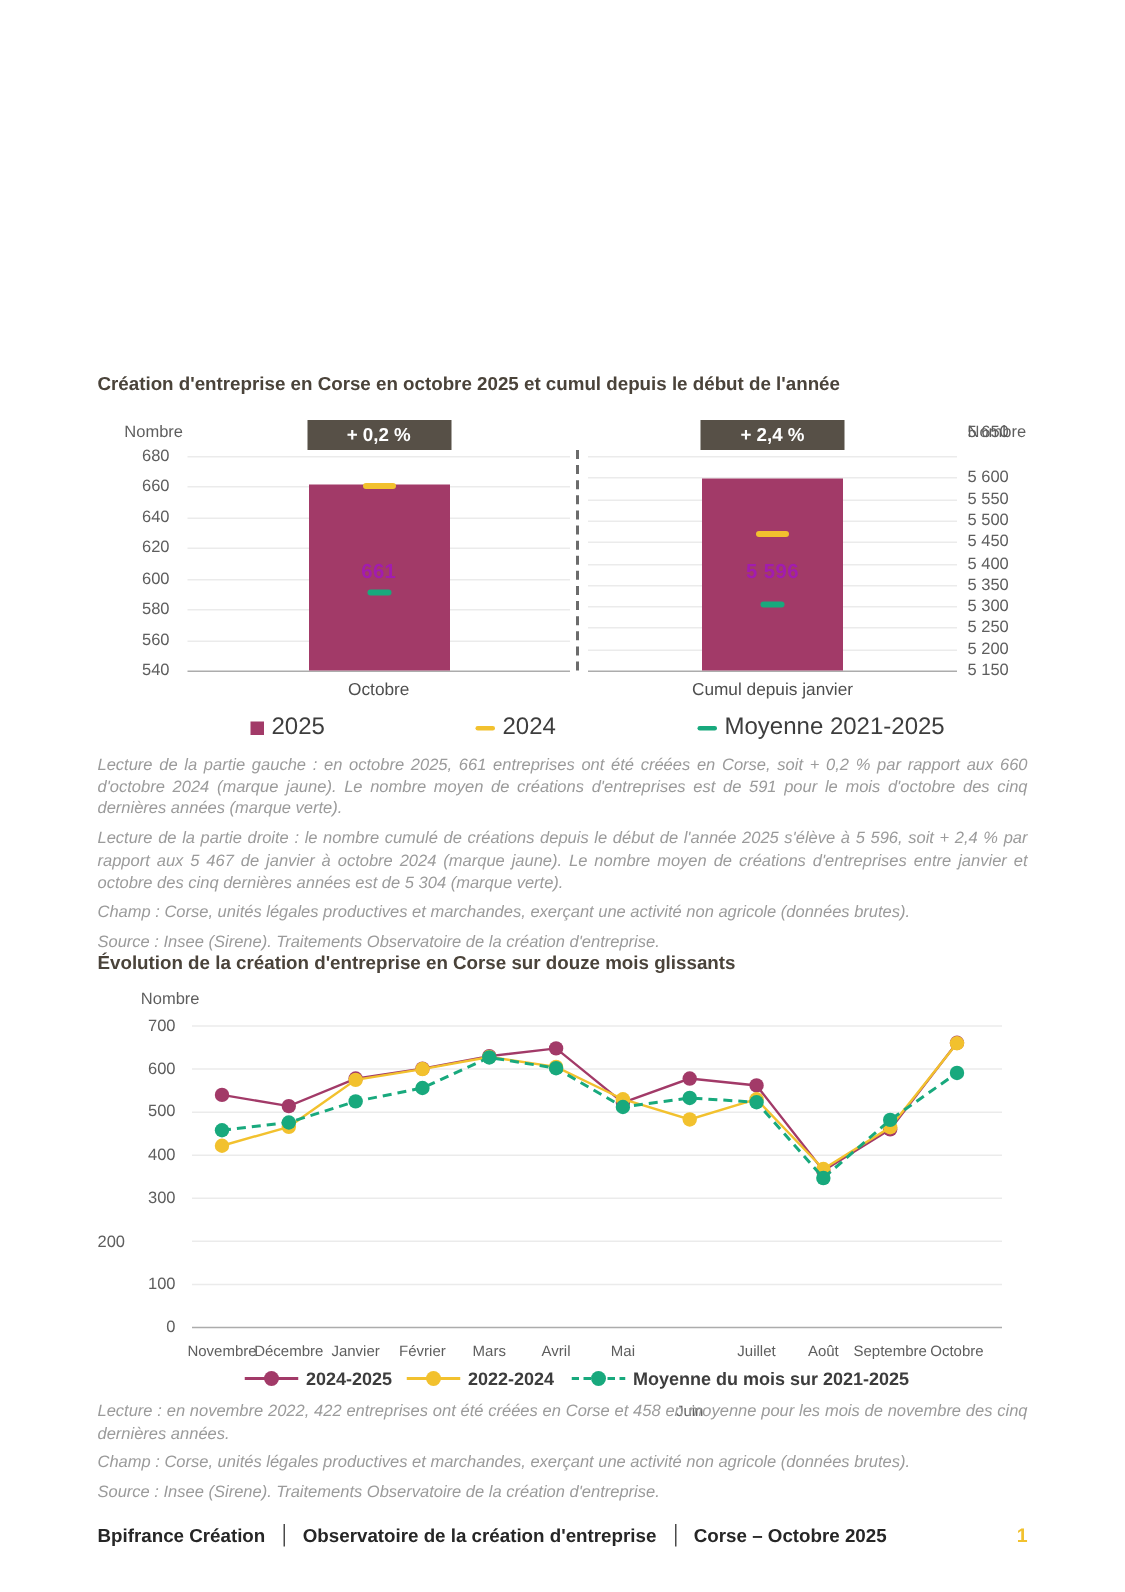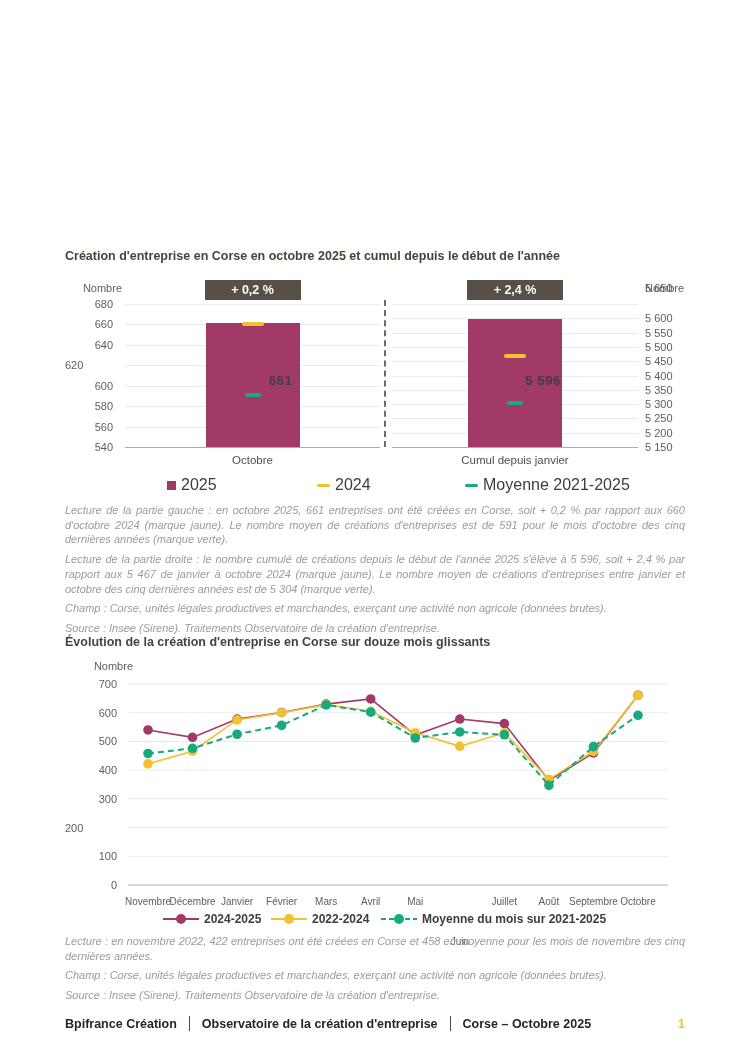--- a/index.html
+++ b/index.html
@@ -24,21 +24,21 @@
   .section-title{position:absolute;left:65px;width:620px;font-size:12.5px;font-weight:700;color:#4A433A;}
   #s1-title{top:249px;}
   #s2-title{top:635px;}
   
   #chart1{position:absolute;left:65px;top:280px;width:620px;height:225px;}
   #chart2{position:absolute;left:65px;top:658px;width:620px;height:276px;}
   .axname{font-size:11px;color:#5E5E5E;position:absolute;}
   .tick{font-size:11px;color:#5E5E5E;line-height:12px;position:absolute;}
   .badge{position:absolute;background:#575047;color:#fff;font-weight:700;font-size:12.5px;
          width:96px;height:20px;line-height:20px;text-align:center;}
-  .barval{position:absolute;color:#404040;font-weight:700;font-size:13.5px;text-align:center;letter-spacing:.3px;margin-left:28px;}
+  .barval{position:absolute;color:#a21caf;font-weight:700;font-size:13.5px;text-align:center;letter-spacing:.3px;}
   .xlab{position:absolute;font-size:11.5px;color:#4E4E4E;text-align:center;}
   .xmon{position:absolute;font-size:10px;color:#5E5E5E;text-align:center;}
   .leg-label1{font-size:16px;color:#3d3d3d;}
   .leg-label2{font-size:12px;font-weight:700;color:#3d3d3d;}
   
   .notes{position:absolute;left:65px;width:620px;}
   .notes p{margin:0 0 5px 0;font-style:italic;font-size:11px;line-height:1.34;color:#9B9B9B;text-align:justify;}
   #chart1-notes{top:503px;}
   #chart2-notes{top:934px;}
   
@@ -57,21 +57,21 @@
   <div id="chart1">
       <div class="axname" style="left: 0px; top: 2px; width: 57px; text-align: right;">Nombre</div>
       <div class="axname" style="left: 580px; top: 2px; width: 40px; text-align: left;">Nombre</div>
       <div style="position: absolute; left: 60px; top: 24px; width: 255px; height: 1px; background: rgb(235, 235, 235);"></div>
       <div class="tick" style="top: 18px; left: 0px; width: 48px; text-align: right;">680</div>
       <div style="position: absolute; left: 60px; top: 44.4286px; width: 255px; height: 1px; background: rgb(235, 235, 235);"></div>
       <div class="tick" style="top: 38.4286px; left: 0px; width: 48px; text-align: right;">660</div>
       <div style="position: absolute; left: 60px; top: 64.8571px; width: 255px; height: 1px; background: rgb(235, 235, 235);"></div>
       <div class="tick" style="top: 58.8571px; left: 0px; width: 48px; text-align: right;">640</div>
       <div style="position: absolute; left: 60px; top: 85.2857px; width: 255px; height: 1px; background: rgb(235, 235, 235);"></div>
-      <div class="tick" style="top: 79.2857px; left: 0px; width: 48px; ">620</div>
+      <div class="tick" style="top: 79.2857px; left: 0px; width: 48px; text-align: right;">620</div>
       <div style="position: absolute; left: 60px; top: 105.714px; width: 255px; height: 1px; background: rgb(235, 235, 235);"></div>
       <div class="tick" style="top: 99.7143px; left: 0px; width: 48px; text-align: right;">600</div>
       <div style="position: absolute; left: 60px; top: 126.143px; width: 255px; height: 1px; background: rgb(235, 235, 235);"></div>
       <div class="tick" style="top: 120.143px; left: 0px; width: 48px; text-align: right;">580</div>
       <div style="position: absolute; left: 60px; top: 146.571px; width: 255px; height: 1px; background: rgb(235, 235, 235);"></div>
       <div class="tick" style="top: 140.571px; left: 0px; width: 48px; text-align: right;">560</div>
       <div style="position: absolute; left: 60px; top: 167px; width: 255px; height: 1px; background: rgb(172, 172, 172);"></div>
       <div class="tick" style="top: 161px; left: 0px; width: 48px; text-align: right;">540</div>
       <div style="position: absolute; left: 140.5px; top: 43.4071px; width: 94px; height: 123.593px; background: rgb(162, 58, 104);"></div>
       <div style="position: absolute; left: 176.5px; top: 42.4286px; width: 22px; height: 4px; border-radius: 2px; background: rgb(242, 193, 46);"></div>

